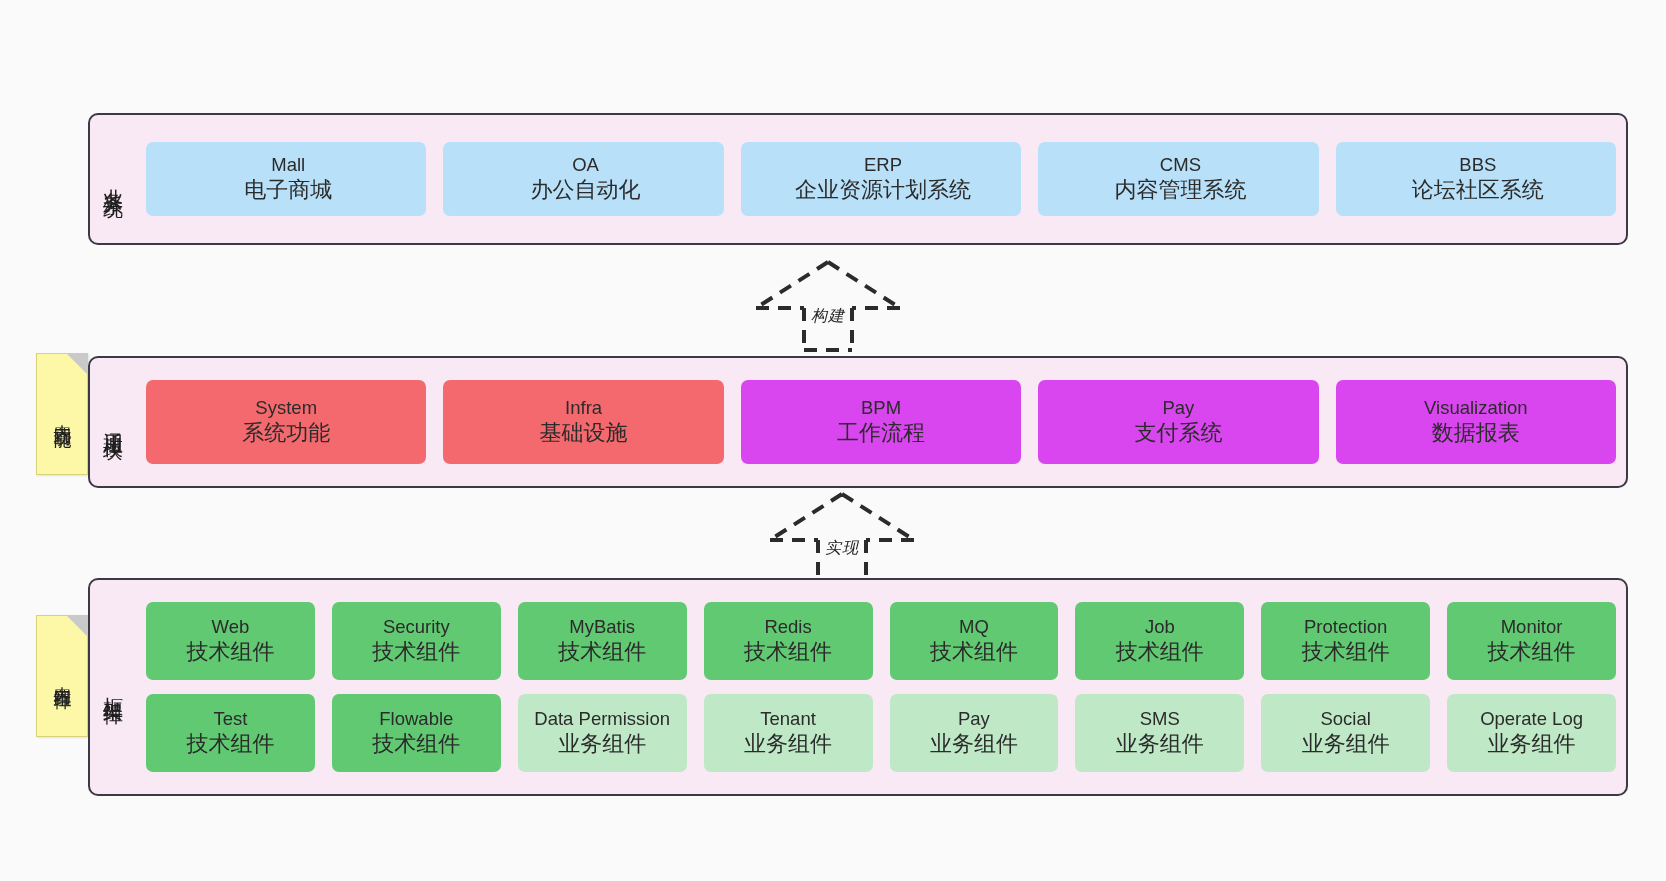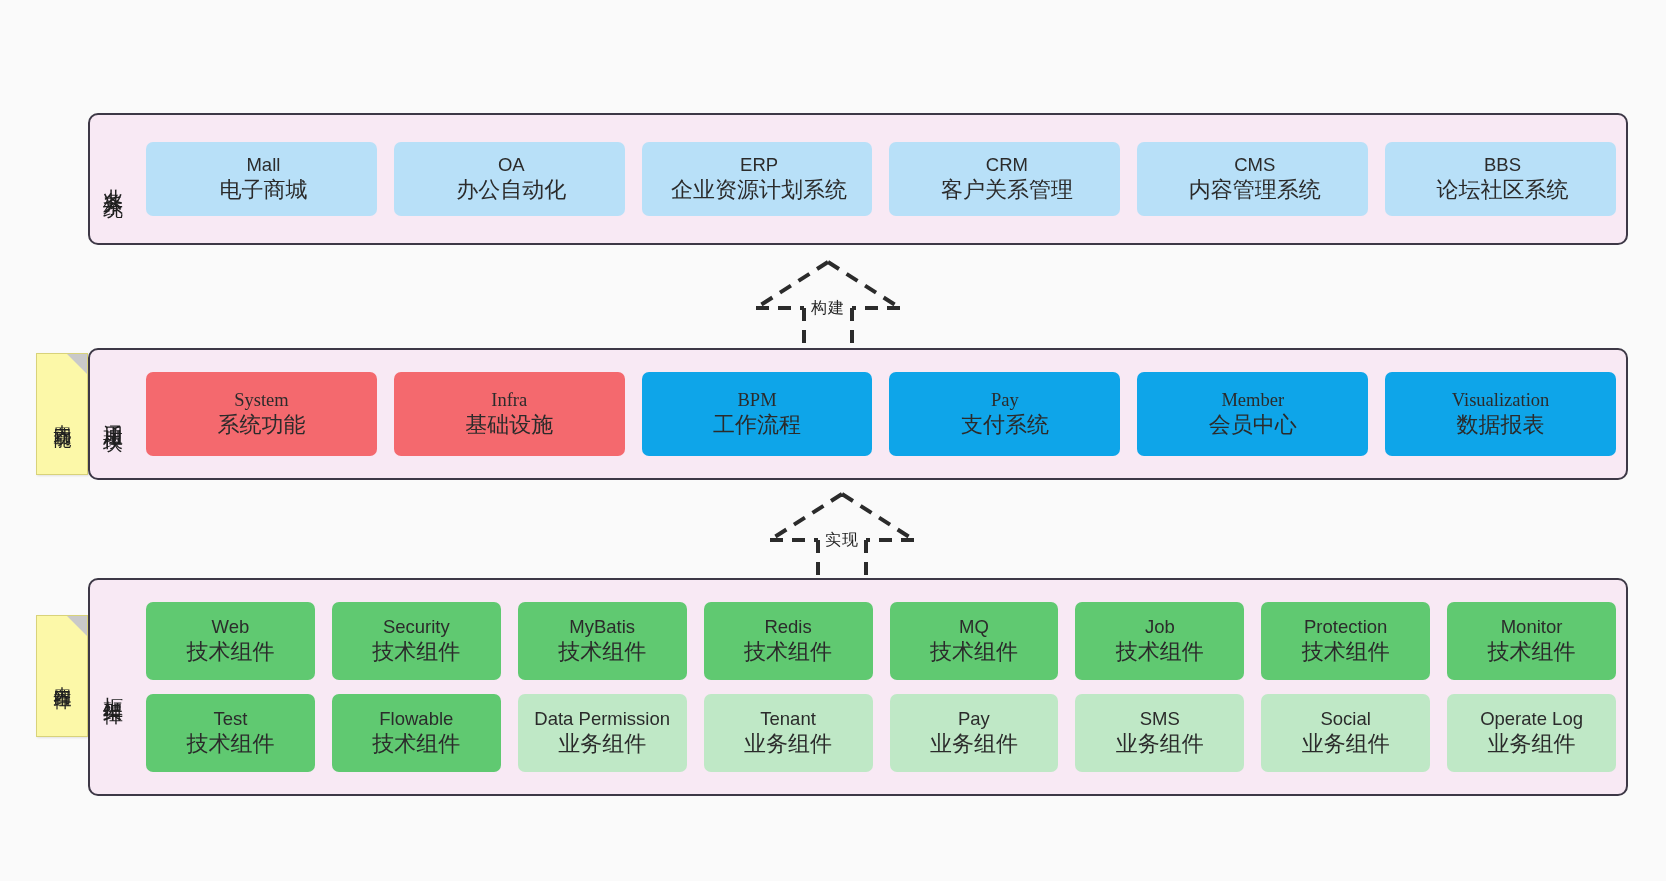--- a/index.html
+++ b/index.html
@@ -78,27 +78,27 @@
     color: #2b2b2b;
     line-height: 1.22;
     padding: 4px 3px;
   }
   .card .en  { font-size: 18.5px; }
   .card .cn  { font-size: 22px; }
 
   
   .c-blue       { background: #b8e0f8; }
   .c-red        { background: #f4696e; }
-  .c-pink       { background: #0ea5e9; }
+  .c-pink       { background: #d946ef; }
   .c-green      { background: #60c971; }
   .c-lightgreen { background: #bfe8c6; }
 
   
   #panel-business  { left: 88px;  top: 113px; width: 1540px; height: 132px; }
-  #panel-common    { left: 88px;  top: 348px; width: 1540px; height: 132px; font-family: Liberation Serif, serif; }
+  #panel-common    { left: 88px;  top: 356px; width: 1540px; height: 132px; }
   #panel-framework { left: 88px;  top: 578px; width: 1540px; height: 218px; justify-content: flex-end; }
 
   #panel-business  .layer-body .card  { height: 74px; padding-left: 7px; }
   #panel-common    .layer-body .card  { height: 84px; }
   #panel-framework .row .card         { height: 78px; }
 
   
   .sticky {
     position: absolute;
     width: 52px;
@@ -131,26 +131,27 @@
   .gen-arrow {
     position: absolute;
     width: 160px;
     height: 96px;
   }
   .gen-arrow svg { display: block; overflow: visible; }
   .gen-arrow .gen-label {
     position: absolute;
     left: 50%;
     transform: translateX(-50%);
-    top: 40px;
+    top: 48px;
     font-size: 16px;
     color: #1f1f1f;
     background: transparent;
     white-space: nowrap;
     letter-spacing: 1px;
+    font-style: italic;
   }
   #arrow-build     { left: 748px; top: 258px; }
   #arrow-implement { left: 762px; top: 490px; }
 </style>
 </head>
 <body>
 
 <div id="canvas">
 
   <div class="layer-panel" id="panel-business">
@@ -161,24 +162,20 @@
           <span class="en">Mall</span>
           <span class="cn">电子商城</span>
         </div>
         <div class="card c-blue">
           <span class="en">OA</span>
           <span class="cn">办公自动化</span>
         </div>
         <div class="card c-blue">
           <span class="en">ERP</span>
           <span class="cn">企业资源计划系统</span>
-        </div>
-        <div class="card c-blue">
-          <span class="en">CRM</span>
-          <span class="cn">客户关系管理</span>
         </div>
         <div class="card c-blue">
           <span class="en">CMS</span>
           <span class="cn">内容管理系统</span>
         </div>
         <div class="card c-blue">
           <span class="en">BBS</span>
           <span class="cn">论坛社区系统</span>
         </div>
       </div>
@@ -211,24 +208,20 @@
         </div>
         <div class="card c-pink">
           <span class="en">BPM</span>
           <span class="cn">工作流程</span>
         </div>
         <div class="card c-pink">
           <span class="en">Pay</span>
           <span class="cn">支付系统</span>
         </div>
         <div class="card c-pink">
-          <span class="en">Member</span>
-          <span class="cn">会员中心</span>
-        </div>
-        <div class="card c-pink">
           <span class="en">Visualization</span>
           <span class="cn">数据报表</span>
         </div>
       </div>
     </div>
   </div>
 
   <div class="gen-arrow" id="arrow-implement">
     <svg width="160" height="96" viewBox="0 0 160 96">
       <path d="M80 4 L152 50 M80 4 L8 50 M8 50 L56 50 M152 50 L104 50 M56 50 L56 92 M104 50 L104 92 M56 92 L104 92" fill="none" stroke="#2b2b2b" stroke-width="4" stroke-dasharray="13 9" stroke-linecap="butt"></path>

